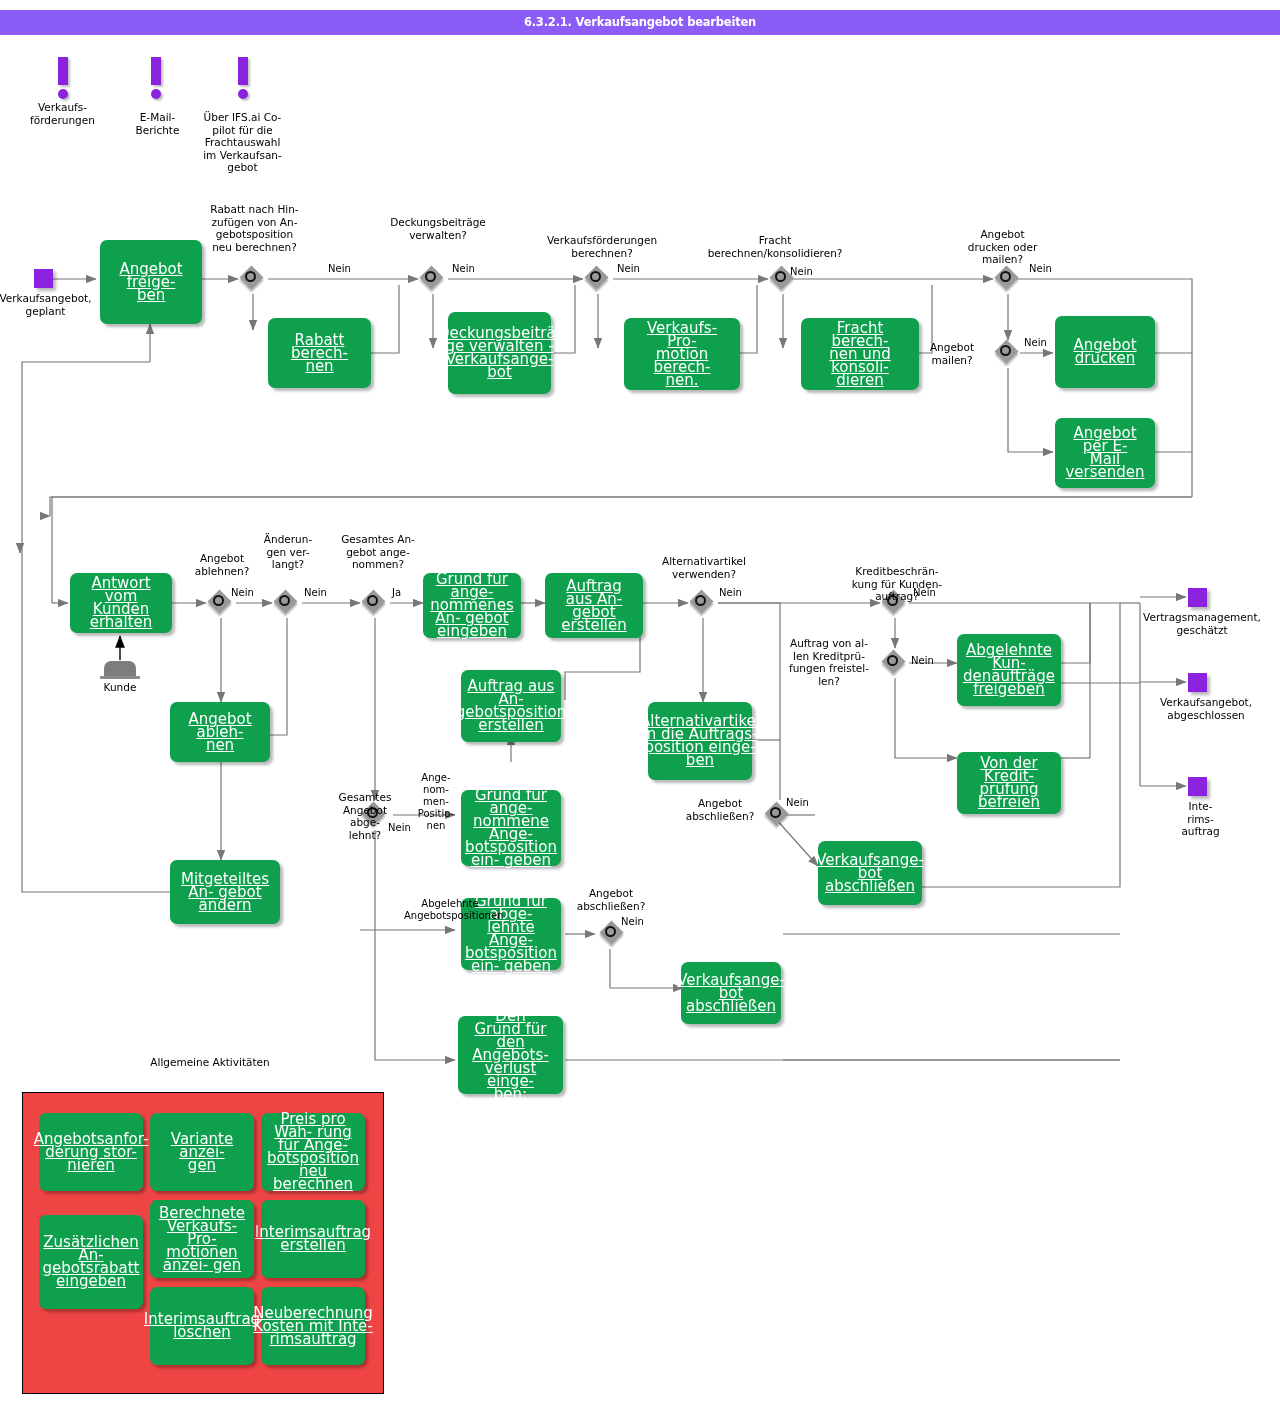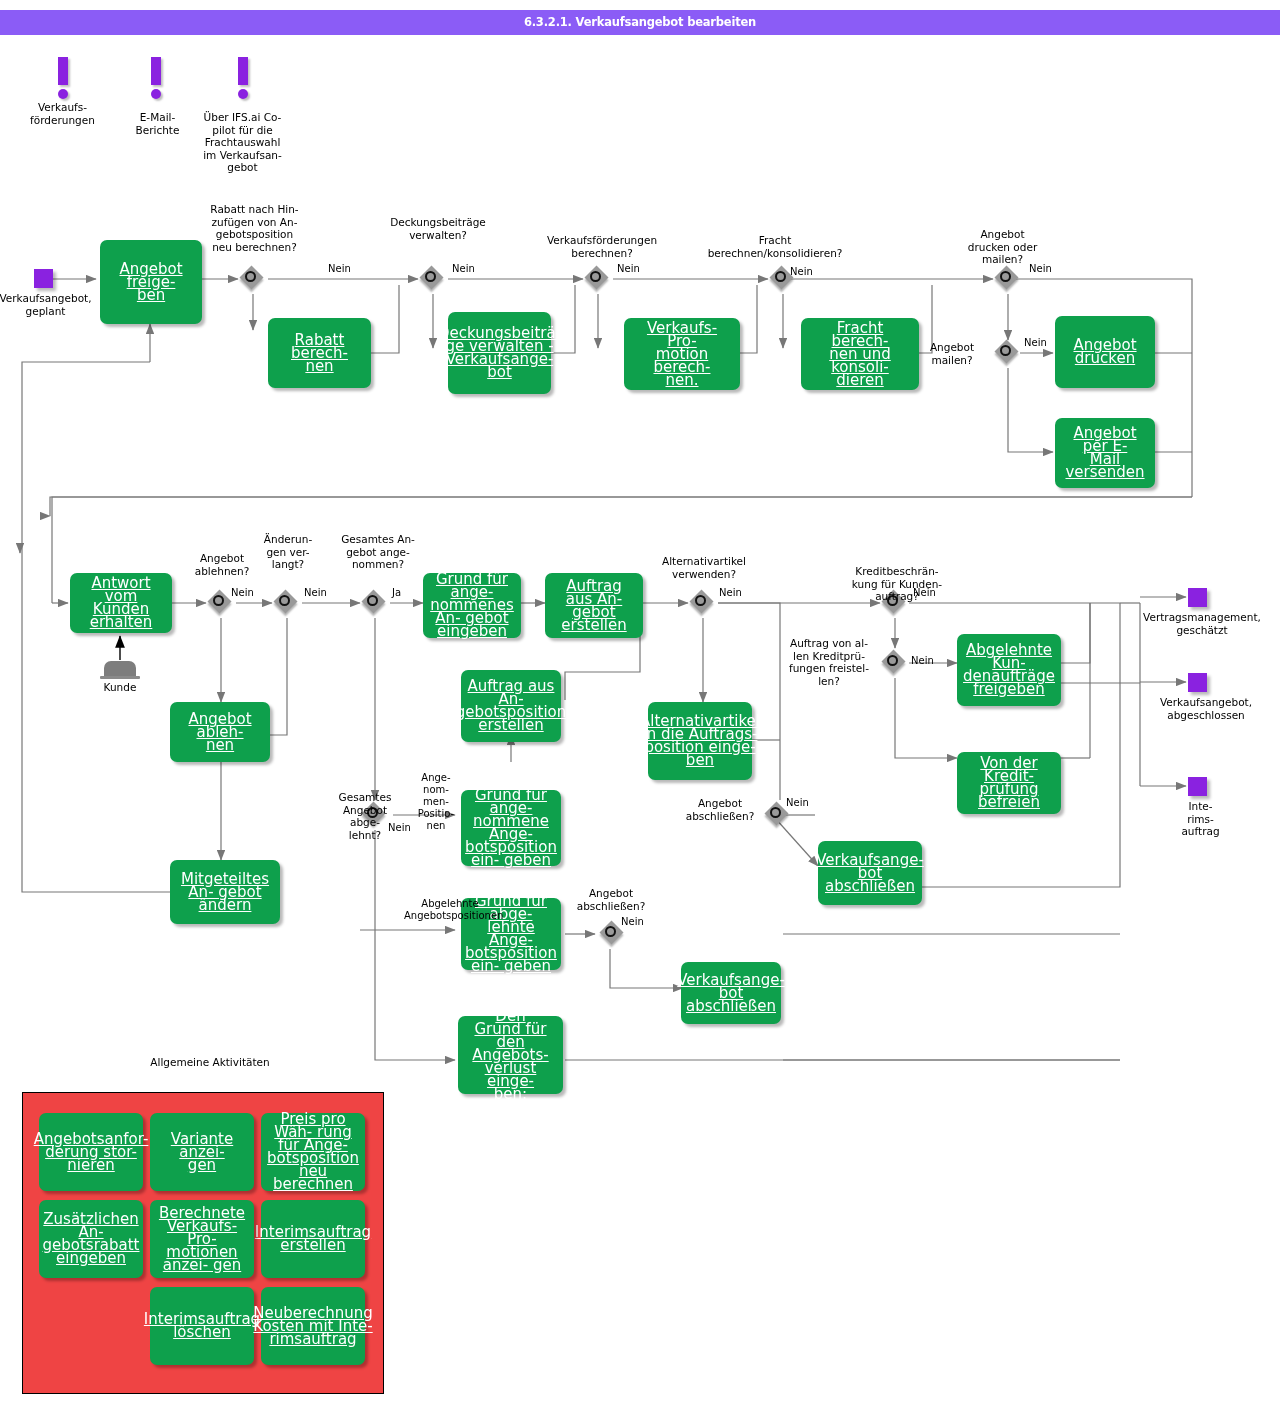--- a/index.html
+++ b/index.html
@@ -459,21 +459,21 @@
     <div class="task" style="left:16px;top:20px;width:104px;height:78px;">Angebotsanfor-
 derung    stor-
 nieren</div>
     <div class="task" style="left:127px;top:20px;width:104px;height:78px;">Variante anzei-
 gen</div>
     <div class="task" style="left:238px;top:20px;width:104px;height:78px;">Preis pro Wäh-
 rung für Ange-
 botsposition neu
 berechnen</div>
 
-    <div class="task" style="left:16px;top:107px;width:104px;height:78px;">Zusätzlichen An-
+    <div class="task" style="left:16px;top:122px;width:104px;height:94px;">Zusätzlichen An-
 gebotsrabatt
 eingeben</div>
     <div class="task" style="left:238px;top:107px;width:104px;height:78px;">Interimsauftrag
 erstellen</div>
     <div class="task" style="left:127px;top:107px;width:104px;height:78px;">Berechnete
 Verkaufs- Pro-
 motionen  anzei-
 gen</div>
 
     <div class="task" style="left:127px;top:194px;width:104px;height:78px;">Interimsauftrag

